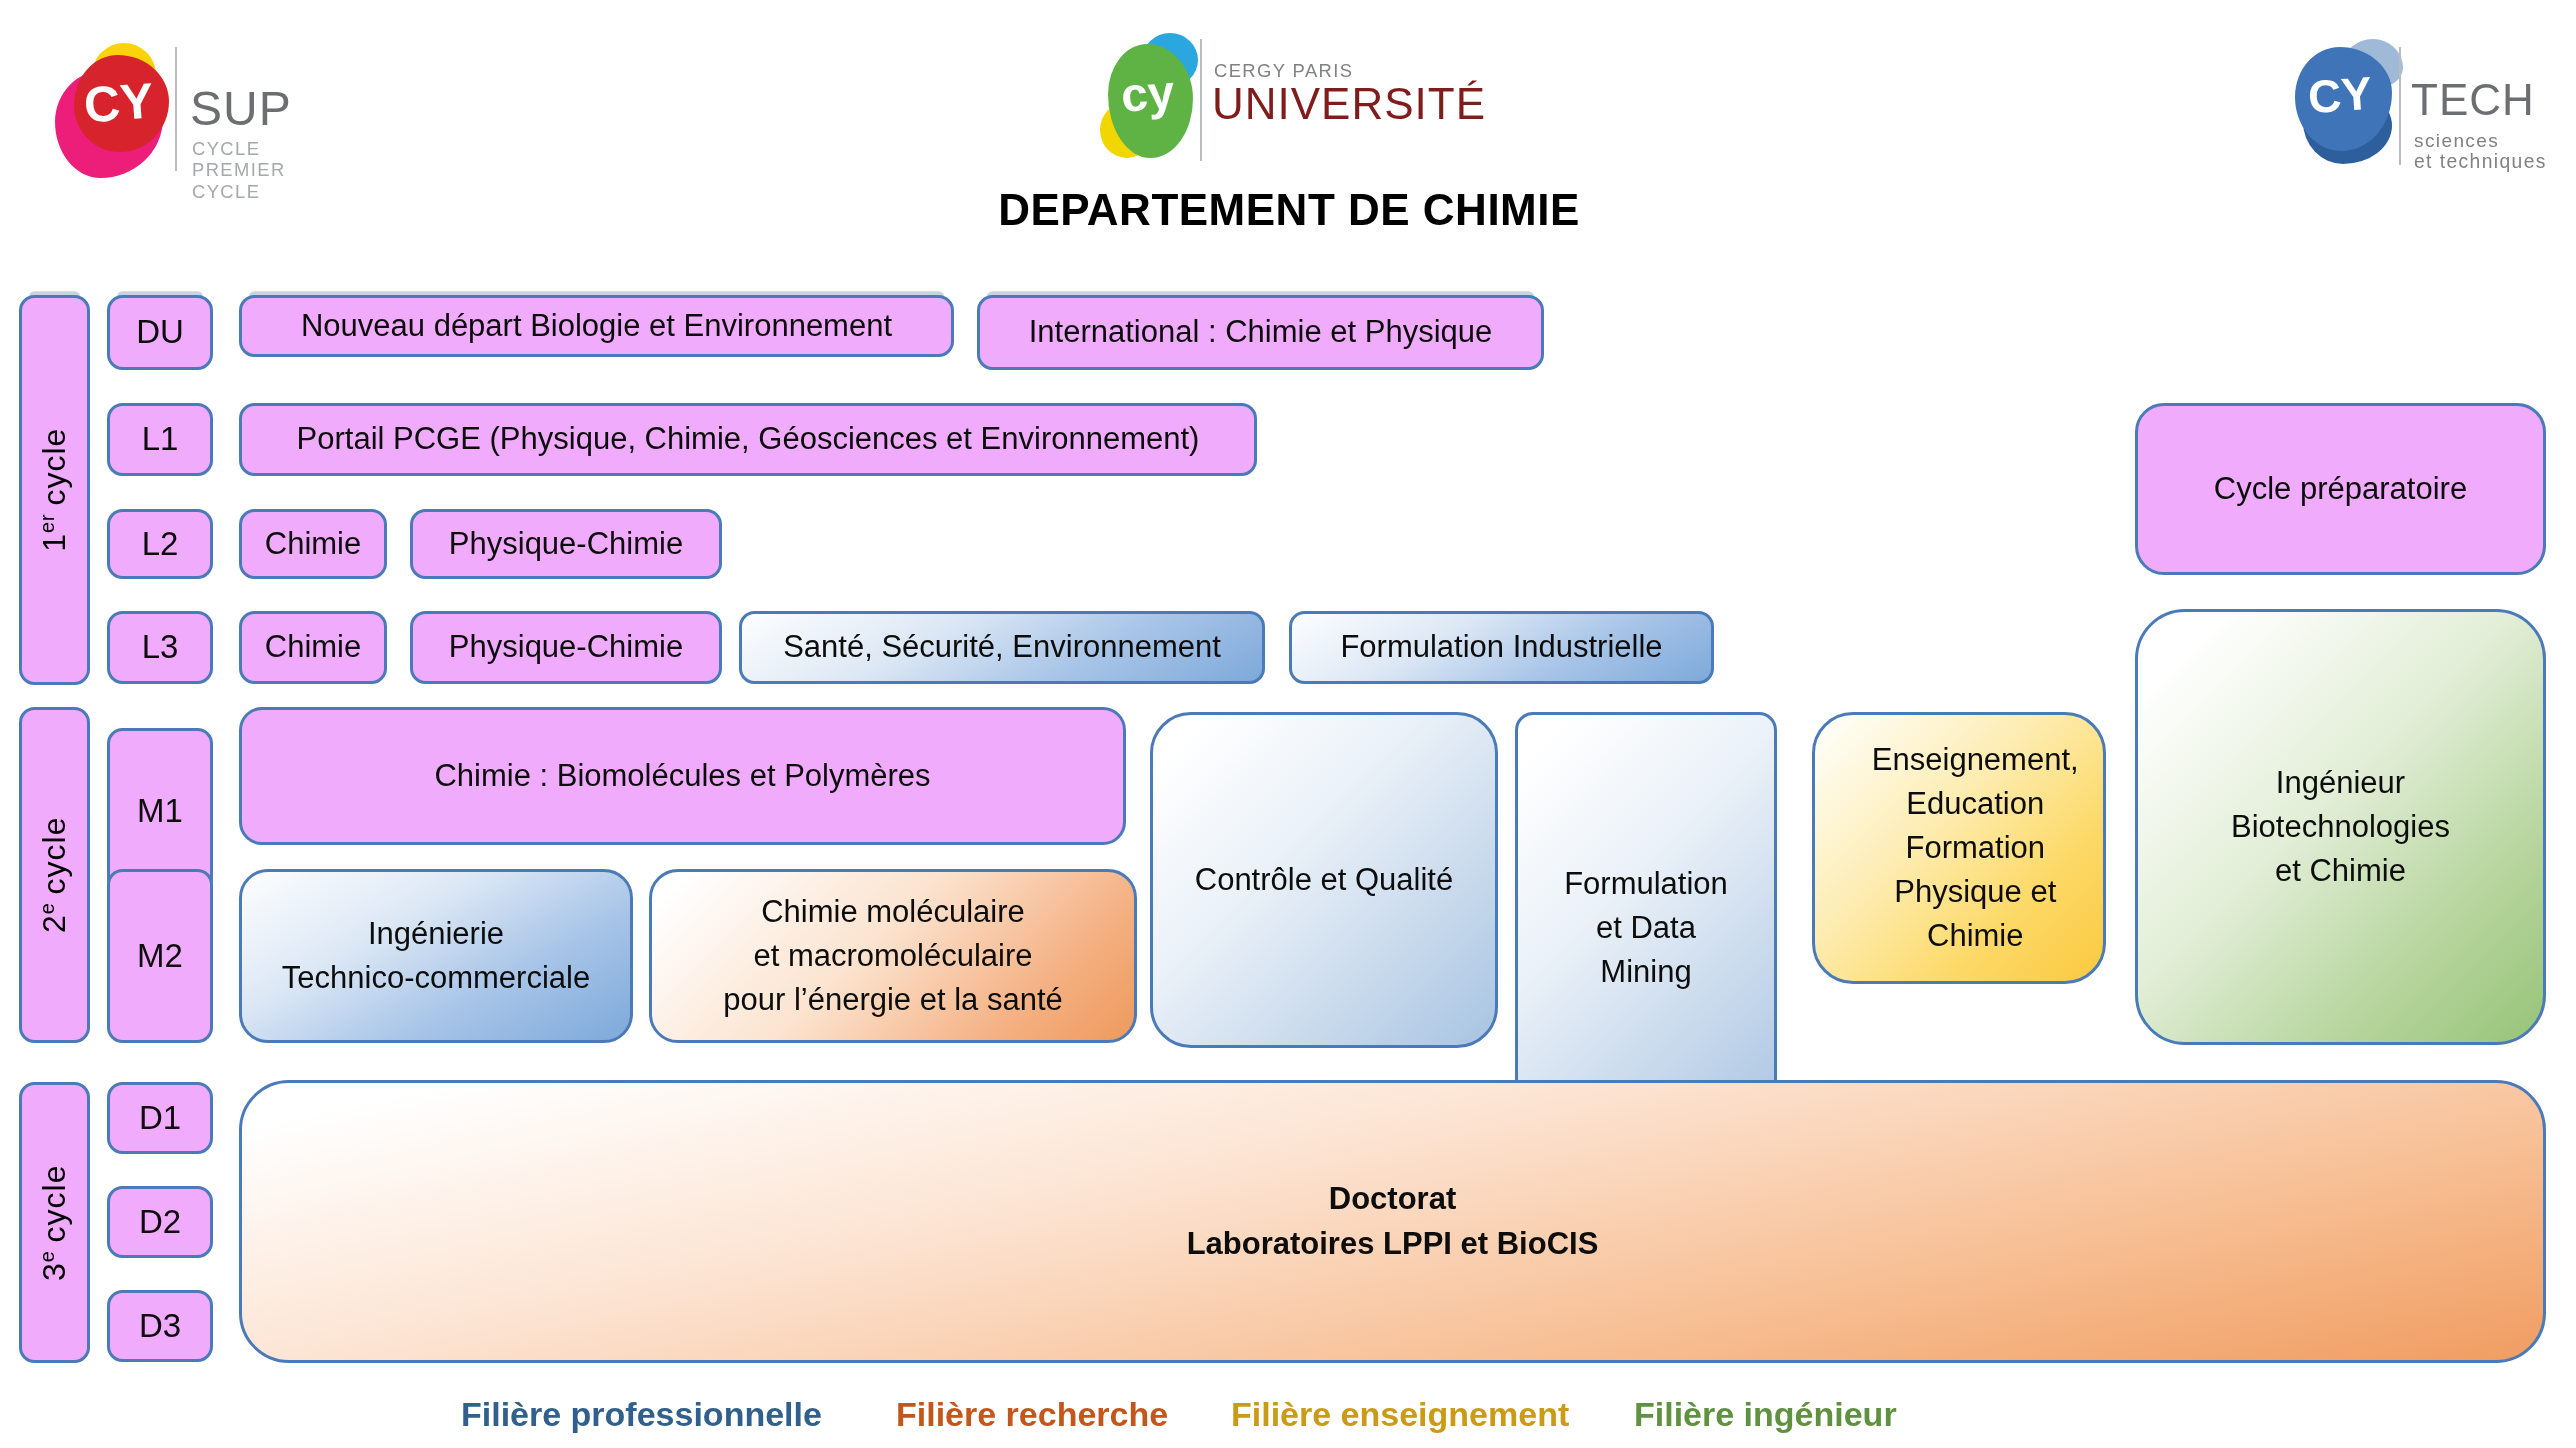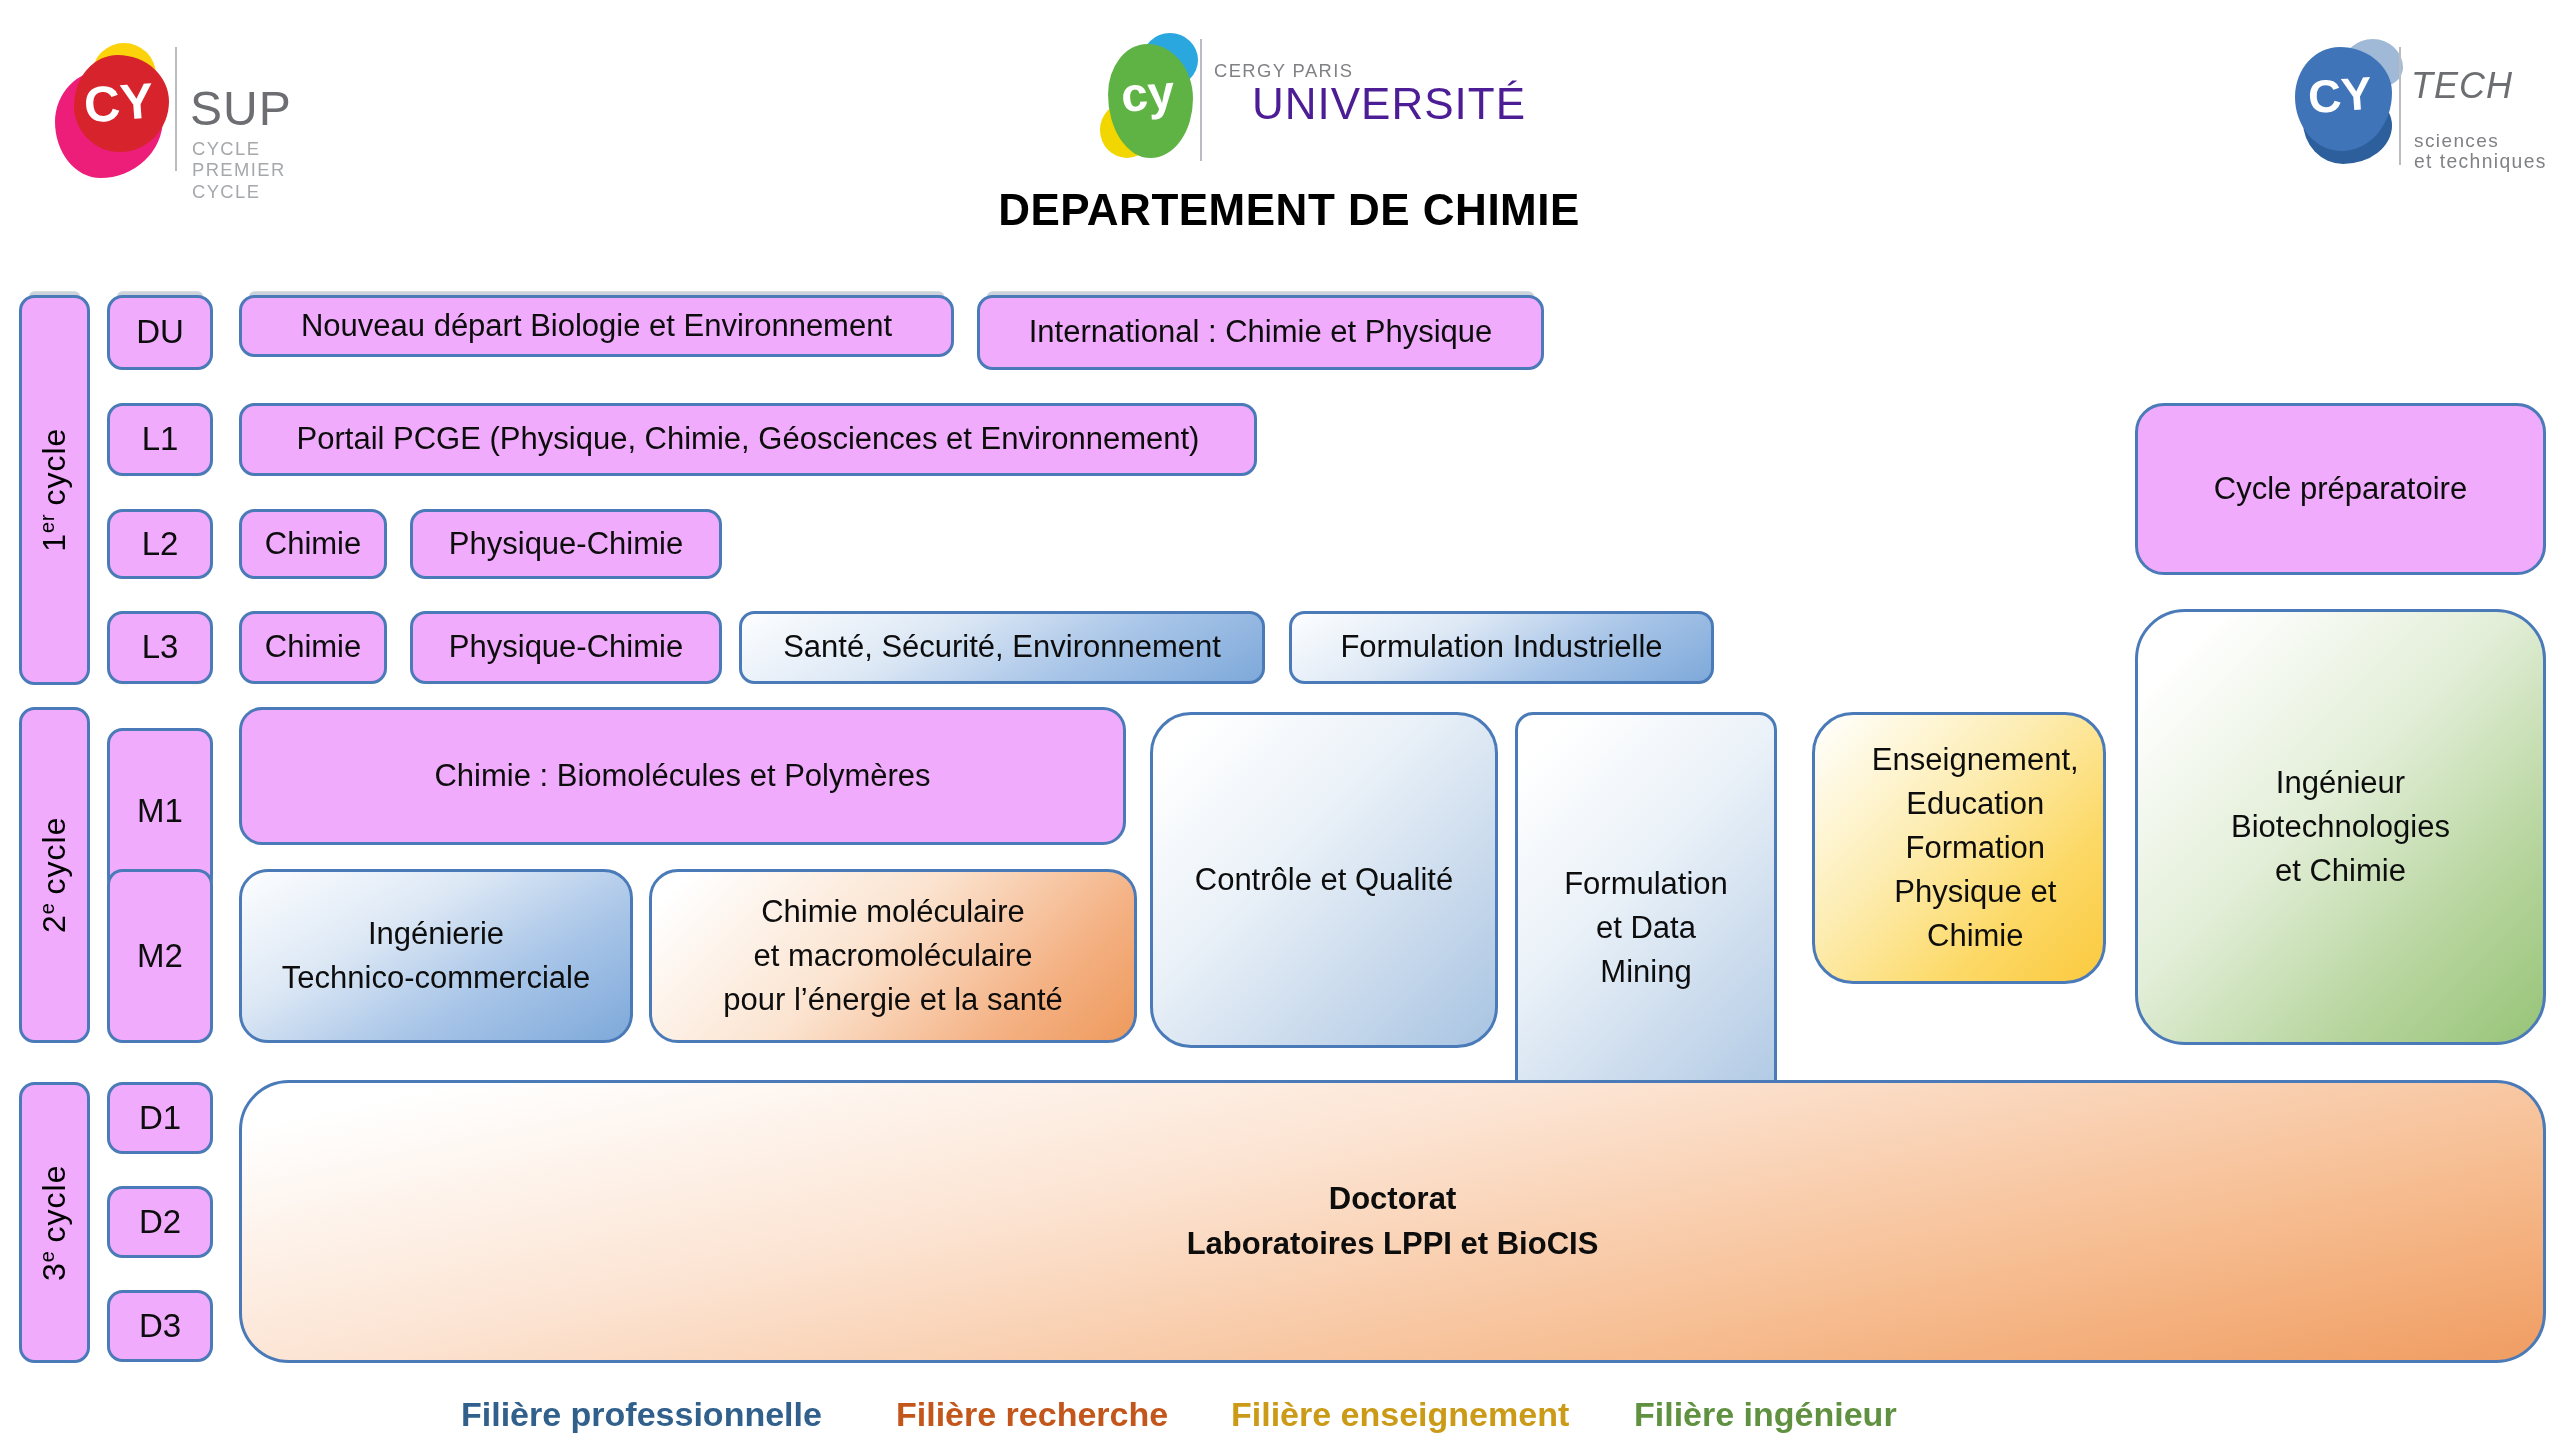--- a/index.html
+++ b/index.html
@@ -65,30 +65,30 @@
   <div class="sub" style="left:139px;top:120px;font-size:18.4px;">PREMIER CYCLE</div>
 </div>
 
 <div class="logo" style="left:1096px;top:27px;width:406px;height:145px;">
   <div class="shape" style="left:46px;top:5.8px;width:56px;height:54px;background:#2aa7de;border-radius:50%;"></div>
   <div class="shape" style="left:3.9px;top:75px;width:54px;height:56px;background:#f2d600;border-radius:50%;"></div>
   <div class="shape" style="left:11.6px;top:17.4px;width:85px;height:114px;background:#5fb345;border-radius:46% 54% 50% 50% / 44% 48% 52% 56%;"></div>
   <div class="monogram" style="left:25px;top:39px;font-size:48px;transform:rotate(-4deg);">cy</div>
   <div class="vline" style="left:104px;top:11.6px;height:122px;"></div>
   <div class="sub" style="left:118px;top:33px;font-size:18.4px;color:#808184;">CERGY PARIS</div>
-  <div class="big-name" style="left:116px;top:52px;font-size:44px;color:#4c1d95;margin-left:40px;">UNIVERSITÉ</div>
+  <div class="big-name" style="left:116px;top:52px;font-size:44px;color:#7f1d1d;">UNIVERSITÉ</div>
 </div>
 
 <div class="logo" style="left:2287px;top:37px;width:290px;height:140px;">
   <div class="shape" style="left:56px;top:1.9px;width:60px;height:48px;background:#9fb9d6;border-radius:50% 50% 40% 60% / 55% 60% 40% 45%;"></div>
   <div class="shape" style="left:15.5px;top:50px;width:89px;height:77px;background:#2d5f9d;border-radius:40% 60% 55% 45% / 45% 50% 50% 55%;"></div>
   <div class="shape" style="left:7.7px;top:9.7px;width:97px;height:104px;background:#3f74b8;border-radius:46% 54% 52% 48% / 48% 44% 56% 52%;"></div>
   <div class="monogram" style="left:21px;top:31px;font-size:46px;transform:rotate(-4deg);">CY</div>
   <div class="vline" style="left:112px;top:9.7px;height:118px;"></div>
-  <div class="big-name" style="left:124px;top:28px;font-size:36px;font-style:italic;">TECH</div>
+  <div class="big-name" style="left:124px;top:38px;font-size:44px;">TECH</div>
   <div class="sub" style="left:127px;top:93px;font-size:19px;color:#808184;">sciences</div>
   <div class="sub" style="left:127px;top:114px;font-size:19.3px;color:#808184;">et techniques</div>
 </div>
 
 <div class="title">DEPARTEMENT DE CHIMIE</div>
 
 <div class="box r16 cycle-box ghost" style="left:19.3px;top:295px;width:71px;height:390px;">
   <div class="cycle-inner"><span>1</span><sup>er</sup><span class="cycle-word">cycle</span></div>
 </div>
 <div class="box r16 cycle-box" style="left:19.3px;top:707px;width:71px;height:336px;">

